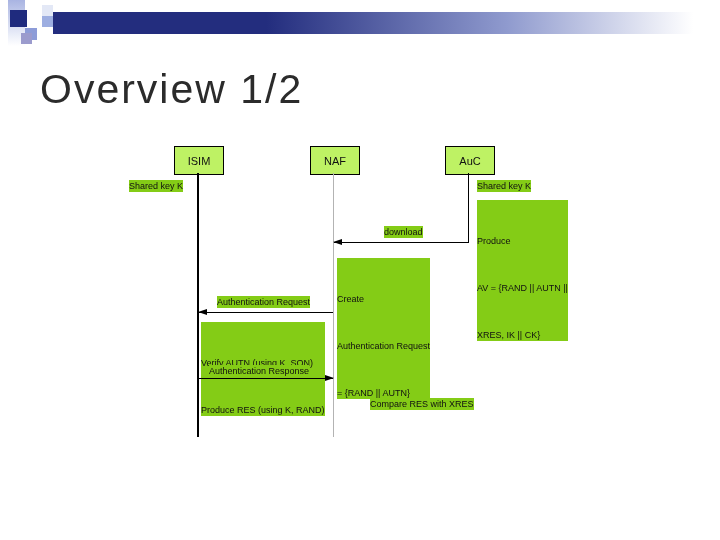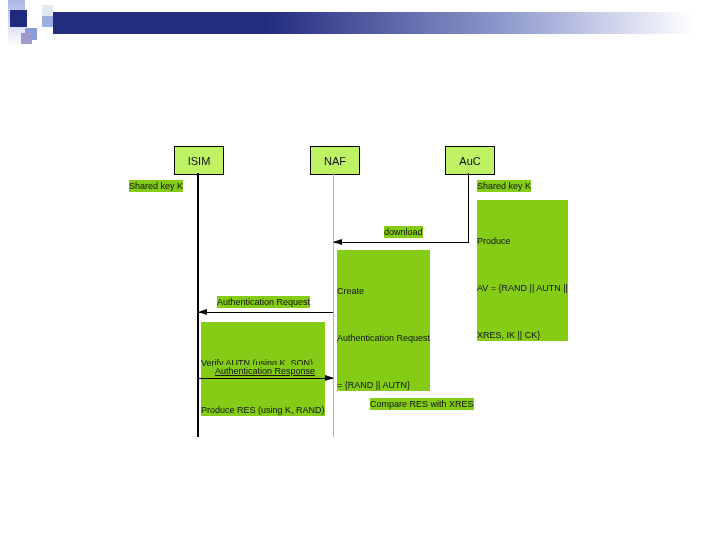--- a/index.html
+++ b/index.html
@@ -42,26 +42,26 @@
   .ll-isim { left: 197px; top: 173px; width: 2px; height: 264px; background: #000; }
   .ll-naf  { left: 333px; top: 173px; width: 1px; height: 264px; background: #b3b3b3; }
   .ll-auc  { left: 468px; top: 173px; width: 1px; height: 70px;  background: #000; }
   .note, .msg-label {
     position: absolute; font-size: 9px; line-height: 12px;
     color: #111; white-space: nowrap; background: #84cc16;
   }
   .n-shared-left  { left: 129px; top: 180px; }
   .n-shared-right { left: 477px; top: 180px; }
   .n-produce      { left: 477px; top: 200px; }
-  .n-create       { left: 337px; top: 250px; }
+  .n-create       { left: 337px; top: 258px; }
   .n-verify       { left: 201px; top: 322px; }
   .n-compare      { left: 338px; top: 398px; margin-left: 32px; }
   .l-download     { left: 384px; top: 226px; }
   .l-authreq      { left: 217px; top: 296px; }
-  .l-authresp     { left: 215px; top: 365px; text-decoration: underline; }
+  .l-authresp     { left: 209px; top: 365px; }
   .arrow { position: absolute; height: 0; border-top: 1px solid #000; }
   .a-download { left: 334px; top: 242px; width: 135px; }
   .a-authreq  { left: 199px; top: 312px; width: 134px; }
   .a-authresp { left: 199px; top: 378px; width: 134px; }
   .head-left {
     position: absolute; left: -1px; top: -4px; width: 0; height: 0;
     border-top: 3.5px solid transparent; border-bottom: 3.5px solid transparent;
     border-right: 9px solid #000;
   }
   .head-right {
@@ -79,20 +79,21 @@
   <div class="deco">
     <div class="vbar"></div>
     <div class="navySq"></div>
     <div class="sqA"></div>
     <div class="sqB"></div>
     <div class="sqC"></div>
     <div class="sqD"></div>
     <div class="hbar"></div>
   </div>
 
+  <h1 class="title">Overview 1/2</h1>
 
   <div>
 
     <div class="actor actor-isim">
       <span>ISIM</span>
     </div>
     <div class="actor actor-naf">
       <span>NAF</span>
     </div>
     <div class="actor actor-auc">

